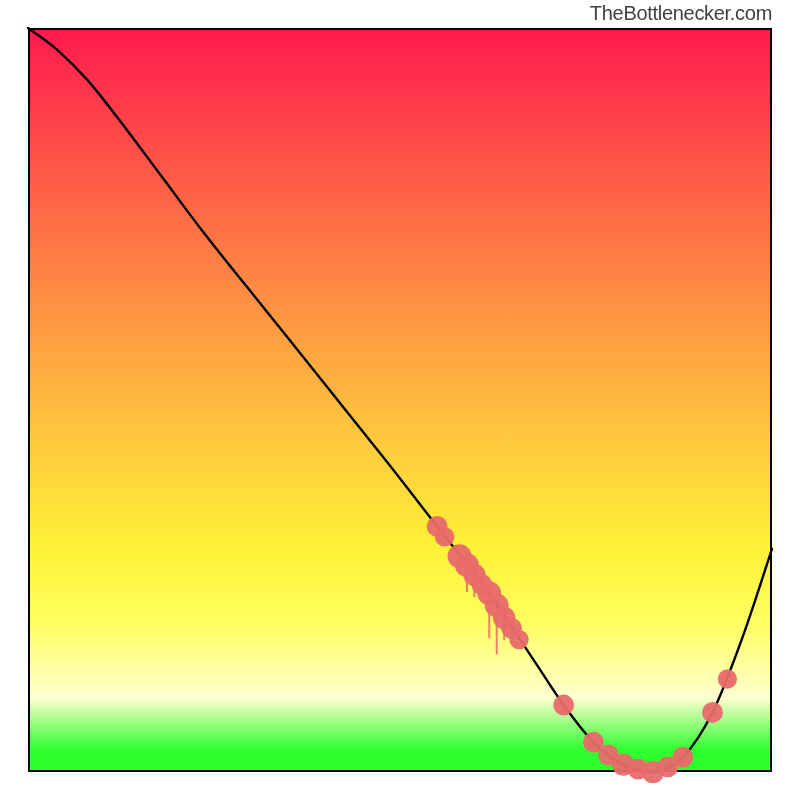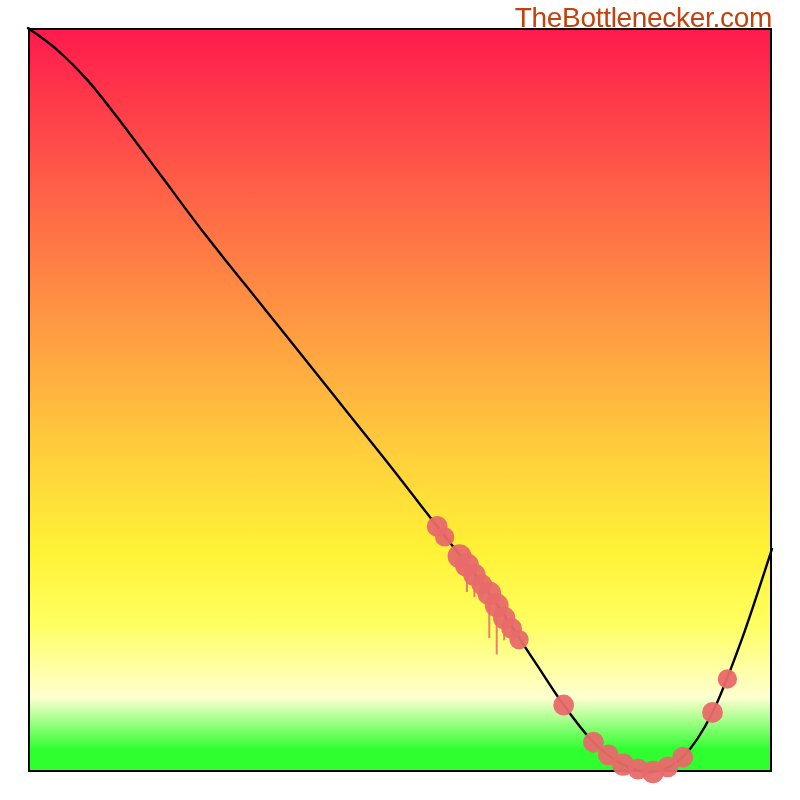--- a/index.html
+++ b/index.html
@@ -32,22 +32,22 @@
     );
   }
   .inner-border {
     position: absolute;
     border: 2px solid #000;
     box-sizing: border-box;
     pointer-events: none;
   }
   .attribution {
     position: absolute;
-    color: #c2410c;
-    font-size: 28px;
+    color: #404040;
+    font-size: 20px;
     font-weight: 500;
     letter-spacing: -0.3px;
     white-space: nowrap;
   }
   svg.overlay {
     position: absolute;
     left: 0;
     top: 0;
     pointer-events: none;
   }

